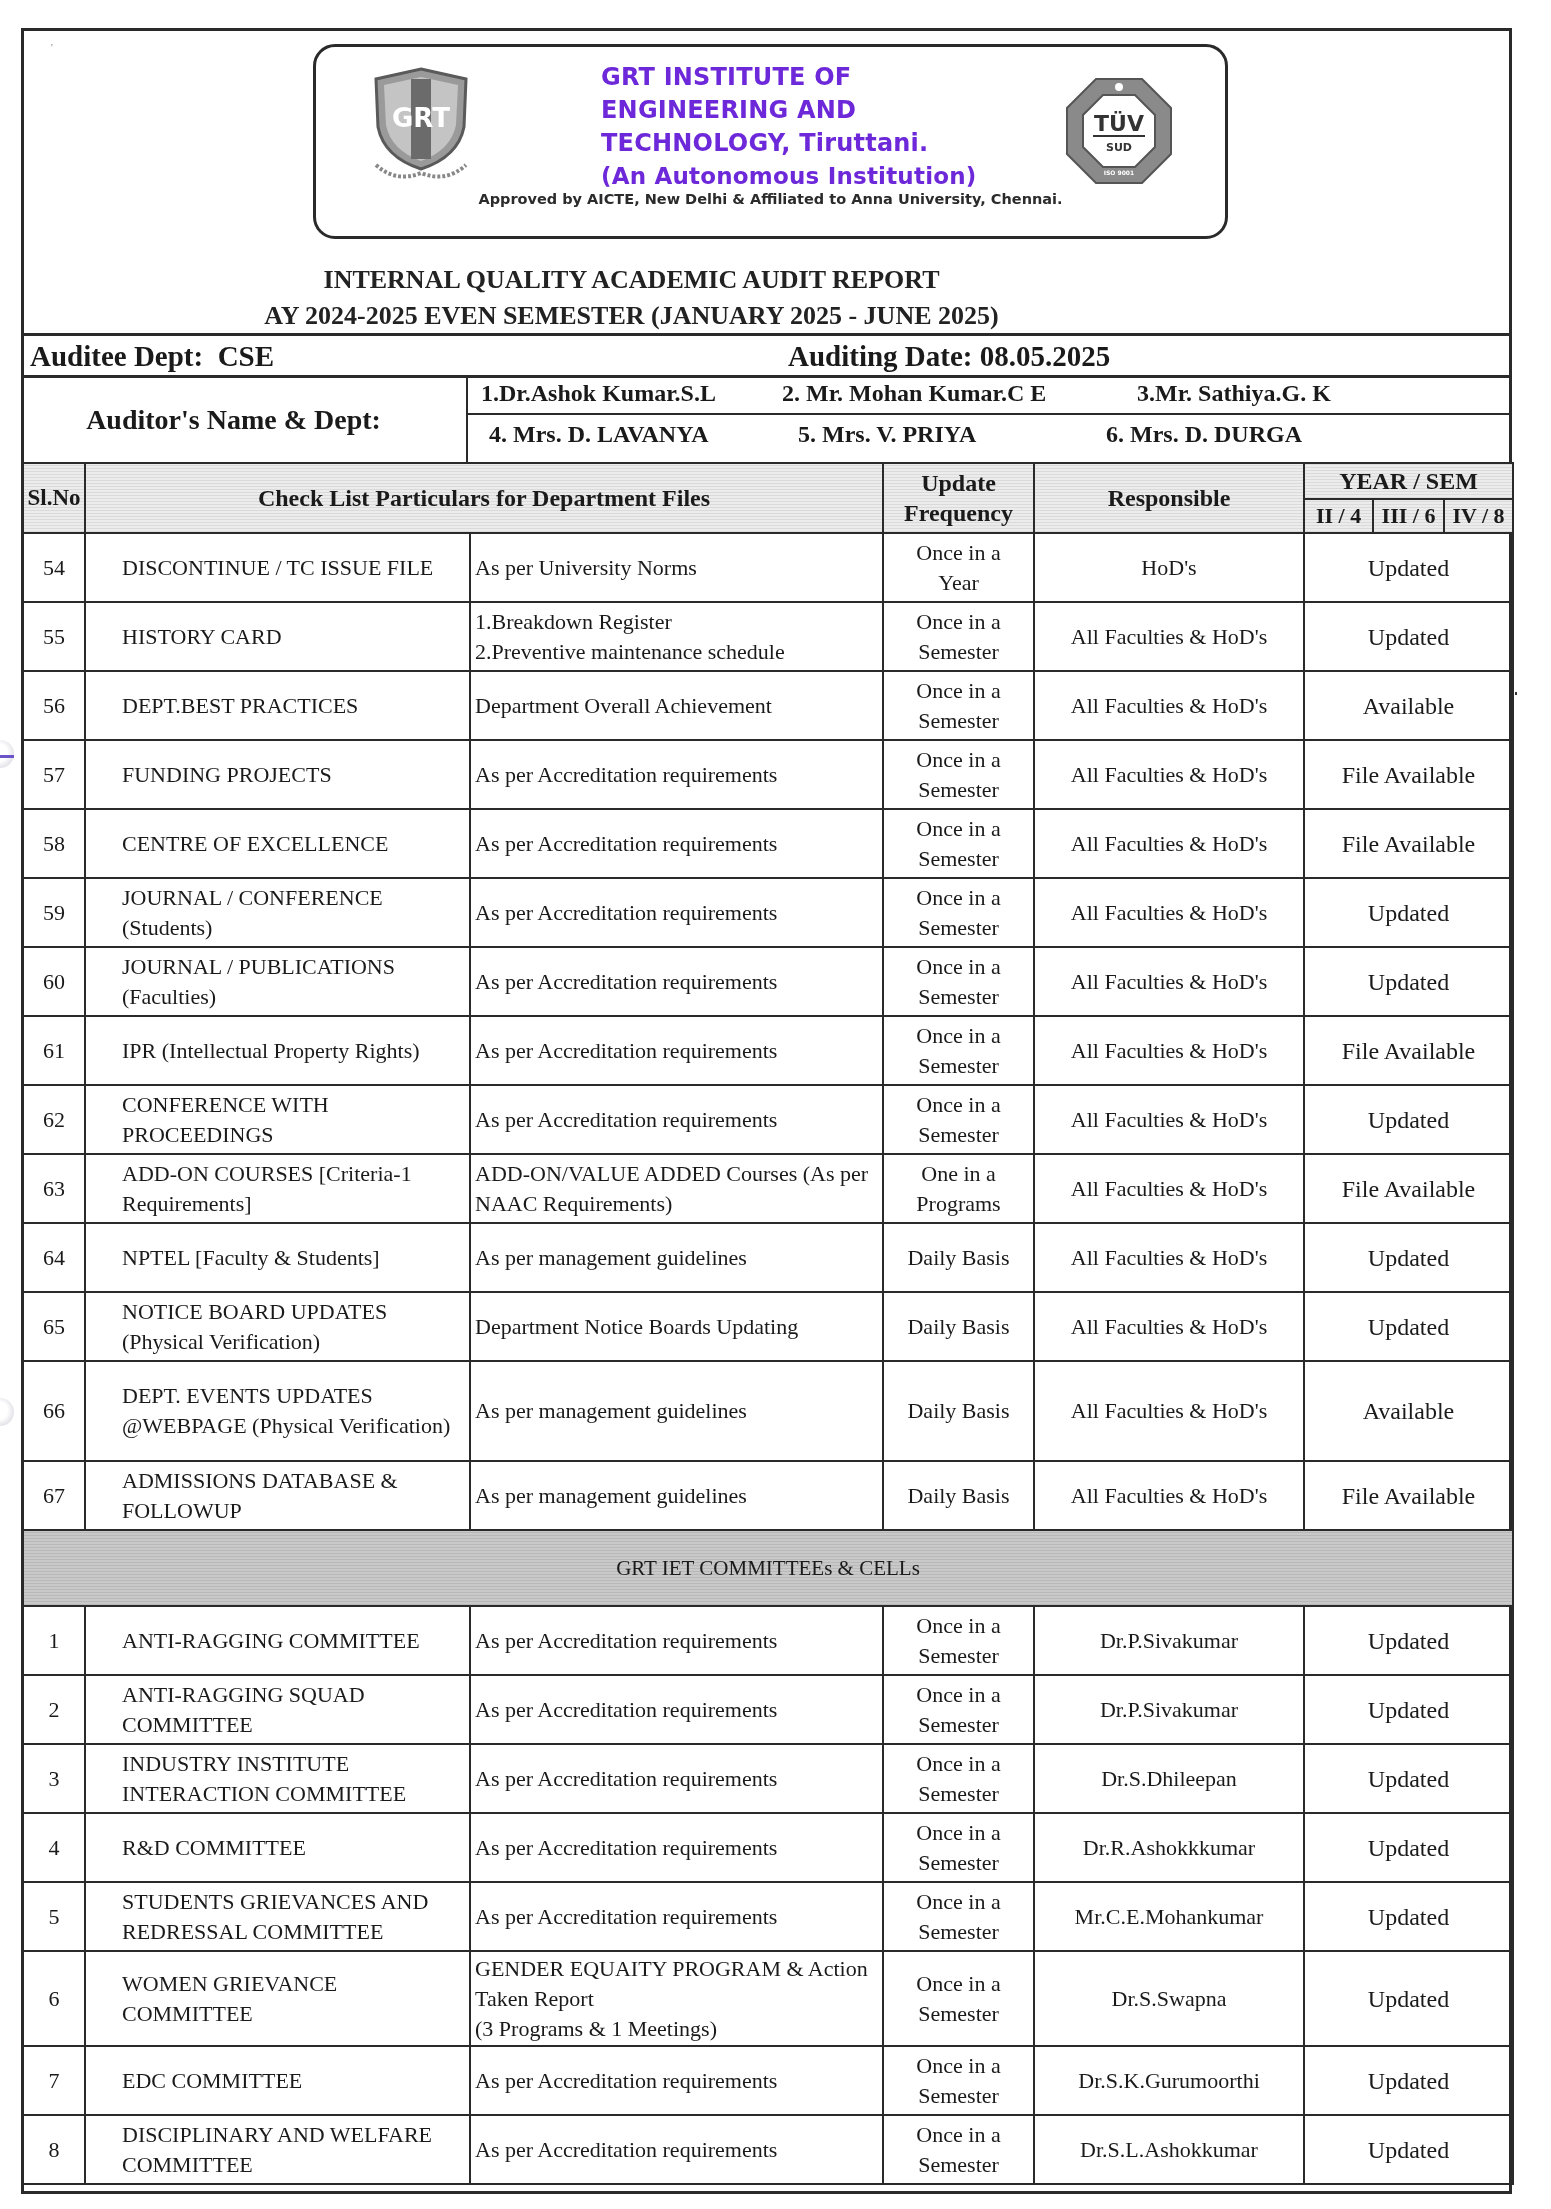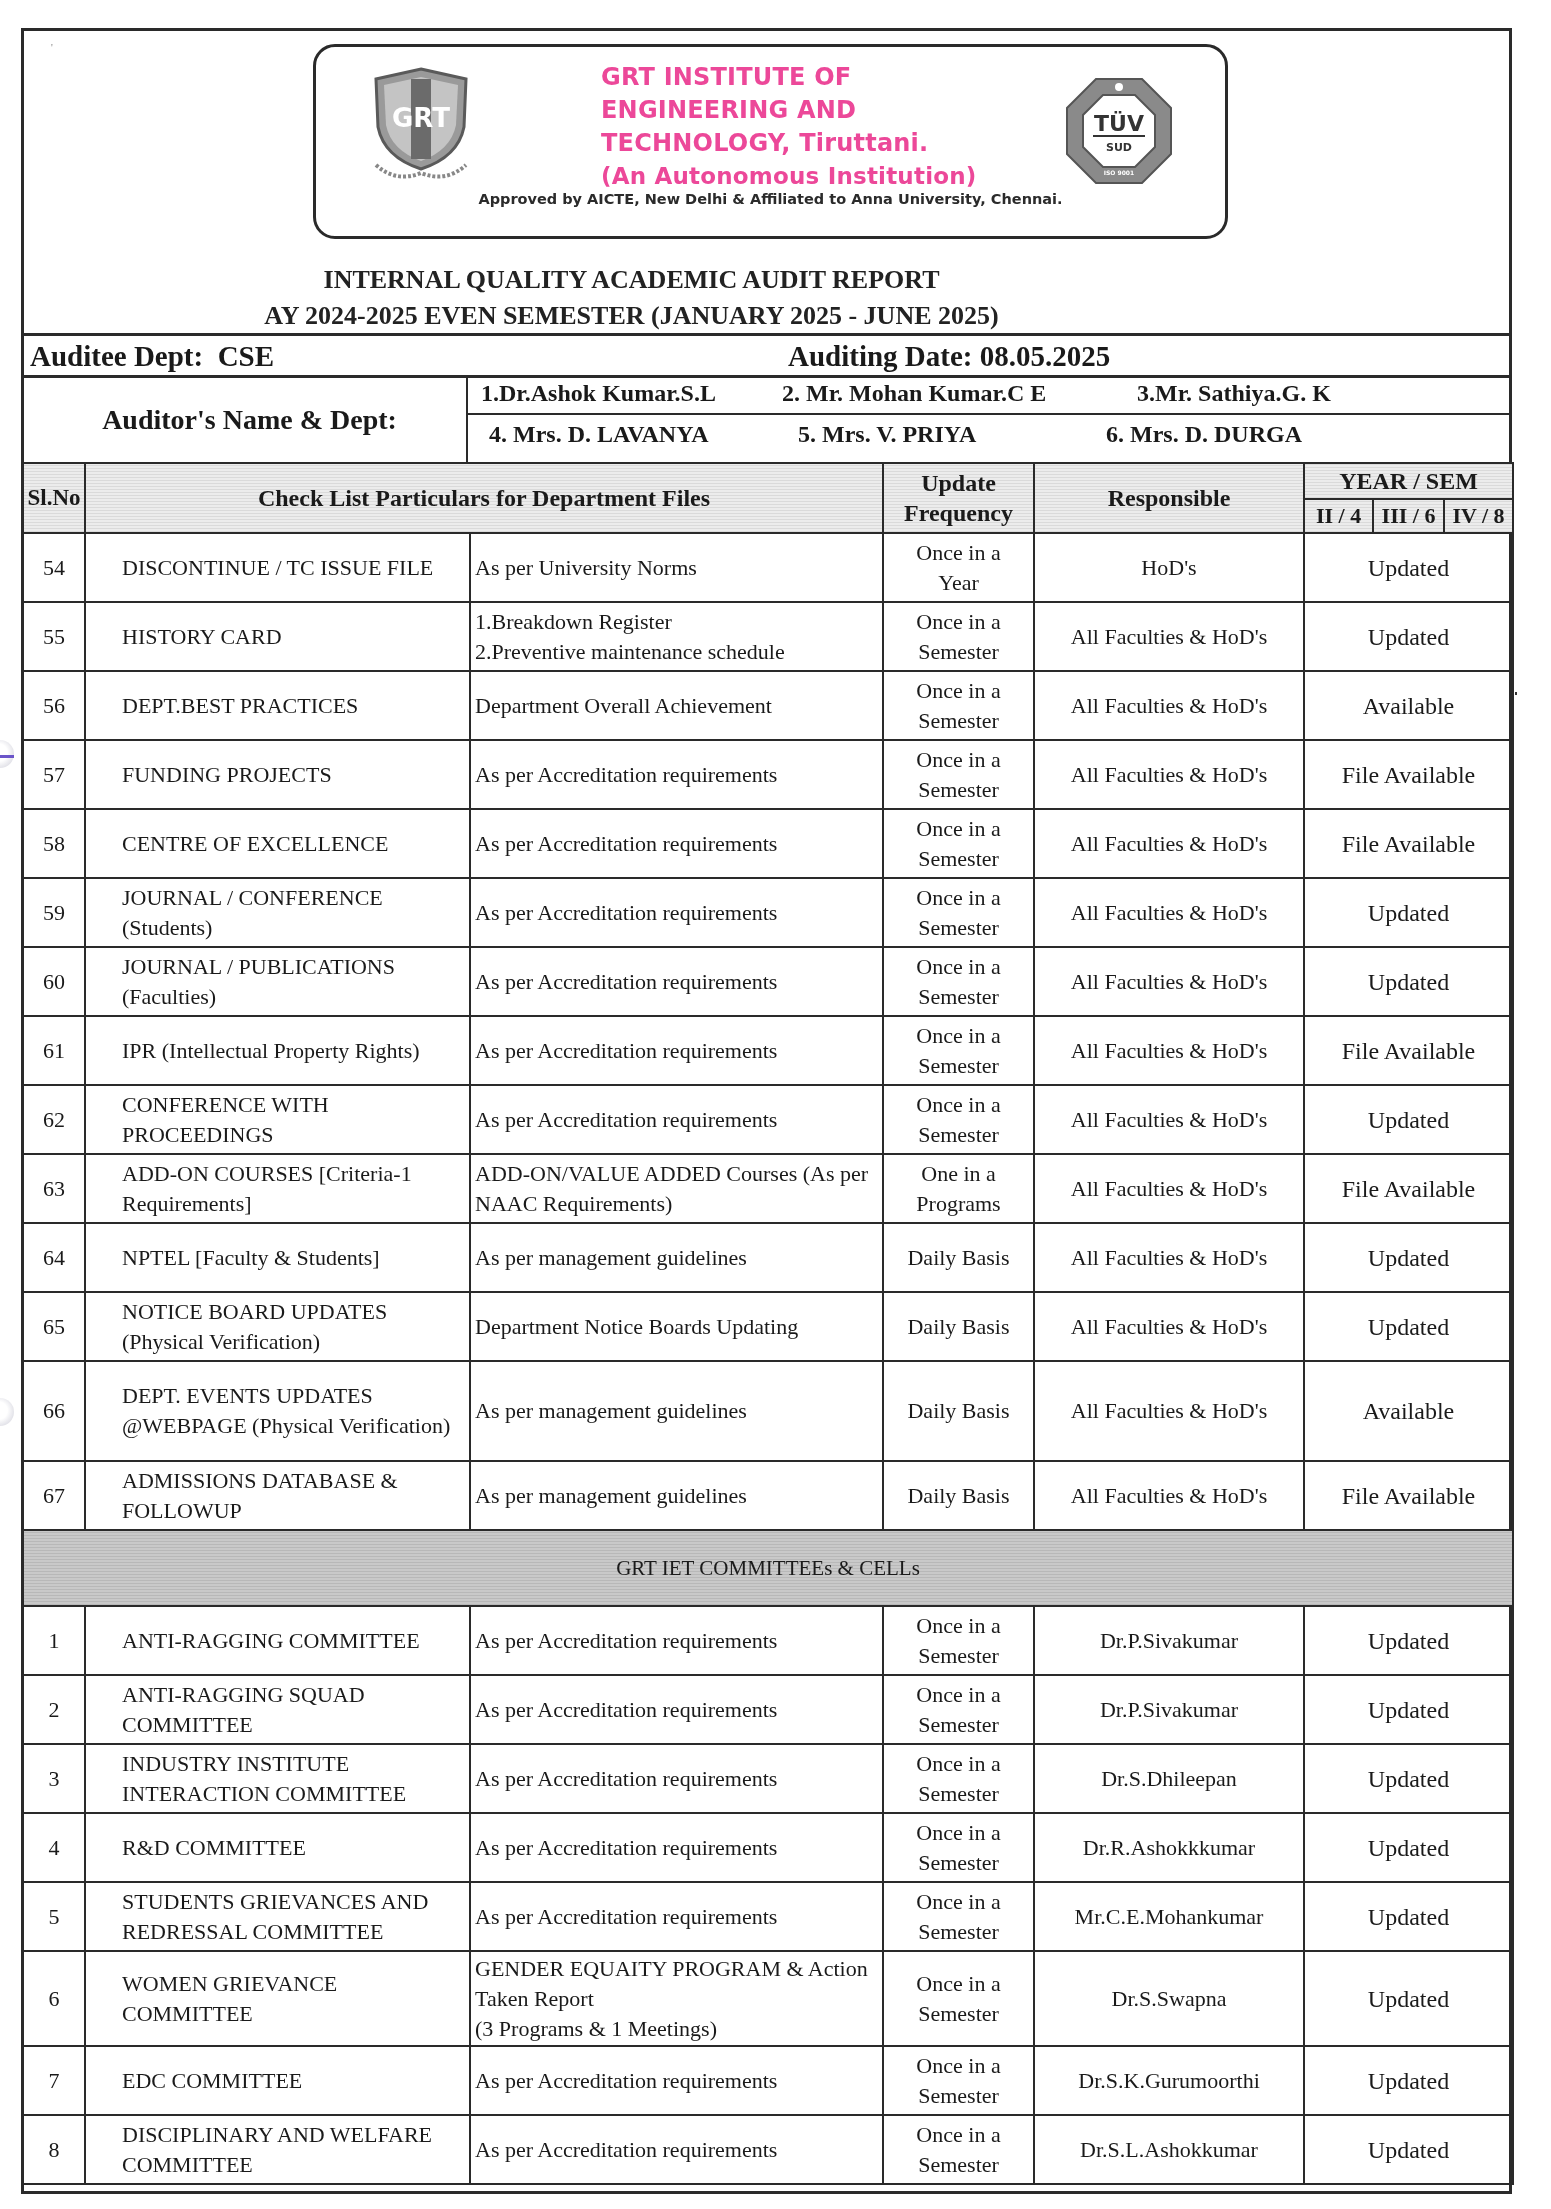--- a/index.html
+++ b/index.html
@@ -3,33 +3,33 @@
 <meta charset="utf-8">
 <style>
   html, body { margin: 0; padding: 0; background: #ffffff; }
   body { width: 1551px; height: 2209px; position: relative; overflow: hidden; font-family: "Liberation Serif", "DejaVu Serif", serif; color: #1a1a1a; }
   .page-frame { position: absolute; left: 21px; top: 28px; width: 1491px; height: 2166px; border: 3px solid #2a2a2a; box-sizing: border-box; }
   .stray-mark { position: absolute; left: 51px; top: 42px; font-size: 10px; color: #777; }
   
   .letterhead { position: absolute; left: 313px; top: 44px; width: 915px; height: 195px; border: 3px solid #2a2a2a; border-radius: 22px; box-sizing: border-box; }
   .grt-logo { position: absolute; left: 50px; top: 18px; width: 110px; height: 120px; }
   .tuv-logo { position: absolute; right: 50px; top: 28px; width: 112px; height: 112px; }
-  .inst-name { position: absolute; left: 285px; top: 14px; font-family: "DejaVu Sans", sans-serif; font-weight: bold; font-size: 24px; line-height: 33px; color: #ec4899; letter-spacing: 0.2px; }
+  .inst-name { position: absolute; left: 285px; top: 14px; font-family: "DejaVu Sans", sans-serif; font-weight: bold; font-size: 24px; line-height: 33px; color: #6d28d9; letter-spacing: 0.2px; }
   .inst-name div { white-space: nowrap; }
   .inst-sub { font-size: 23px; font-weight: bold; }
   .accred { position: absolute; left: 0; right: 0; top: 142px; text-align: center; font-family: "DejaVu Sans", sans-serif; font-weight: bold; font-size: 14.5px; line-height: 21px; color: #2b2b2b; white-space: nowrap; }
   
   .title-block { position: absolute; left: 24px; top: 262px; width: 1215px; text-align: center; font-weight: bold; font-size: 26px; line-height: 36px; color: #222; }
   
   .hline { position: absolute; left: 24px; width: 1485px; height: 3px; background: #2a2a2a; }
   .vline { position: absolute; width: 2px; background: #2a2a2a; }
   .auditee-row { position: absolute; left: 28px; top: 336px; width: 1480px; height: 40px; font-weight: bold; font-size: 29px; line-height: 40px; }
   .auditee-dept { position: absolute; left: 2px; top: 0; white-space: pre; }
   .audit-date { position: absolute; left: 760px; top: 0; white-space: nowrap; }
-  .auditor-label { position: absolute; left: 28px; top: 378px; width: 443px; height: 83px; display: flex; align-items: center; justify-content: center; font-weight: bold; font-size: 28px; }
+  .auditor-label { position: absolute; left: 12px; top: 378px; width: 443px; height: 83px; display: flex; align-items: center; justify-content: center; font-weight: bold; font-size: 28px; }
   .auditor-line { position: absolute; font-weight: bold; font-size: 24px; white-space: nowrap; }
   
   .tbl { position: absolute; left: 22px; top: 462px; width: 1490px; border-collapse: collapse; table-layout: fixed; }
   .tbl td, .tbl th { border: 2px solid #2a2a2a; padding: 0 4px; font-size: 22px; line-height: 30px; vertical-align: middle; }
   .tbl th { background: repeating-linear-gradient(0deg, #dadada 0 1px, #ececec 1px 3px); font-weight: bold; text-align: center; }
   .tbl thead th.hdr-main { font-size: 24px; }
   .tbl thead th.hdr-sem { font-size: 22px; padding: 0 2px; margin-left: 32px; }
   .tbl td.c-no { text-align: center; padding: 0; }
   .tbl td.c-item { text-align: left; text-transform: none; padding-left: 36px; }
   .tbl td.c-req { text-align: left; }

